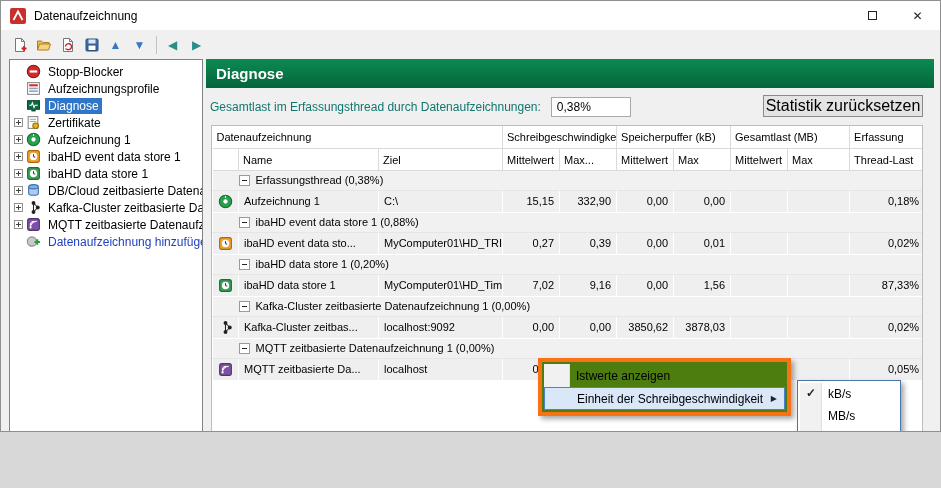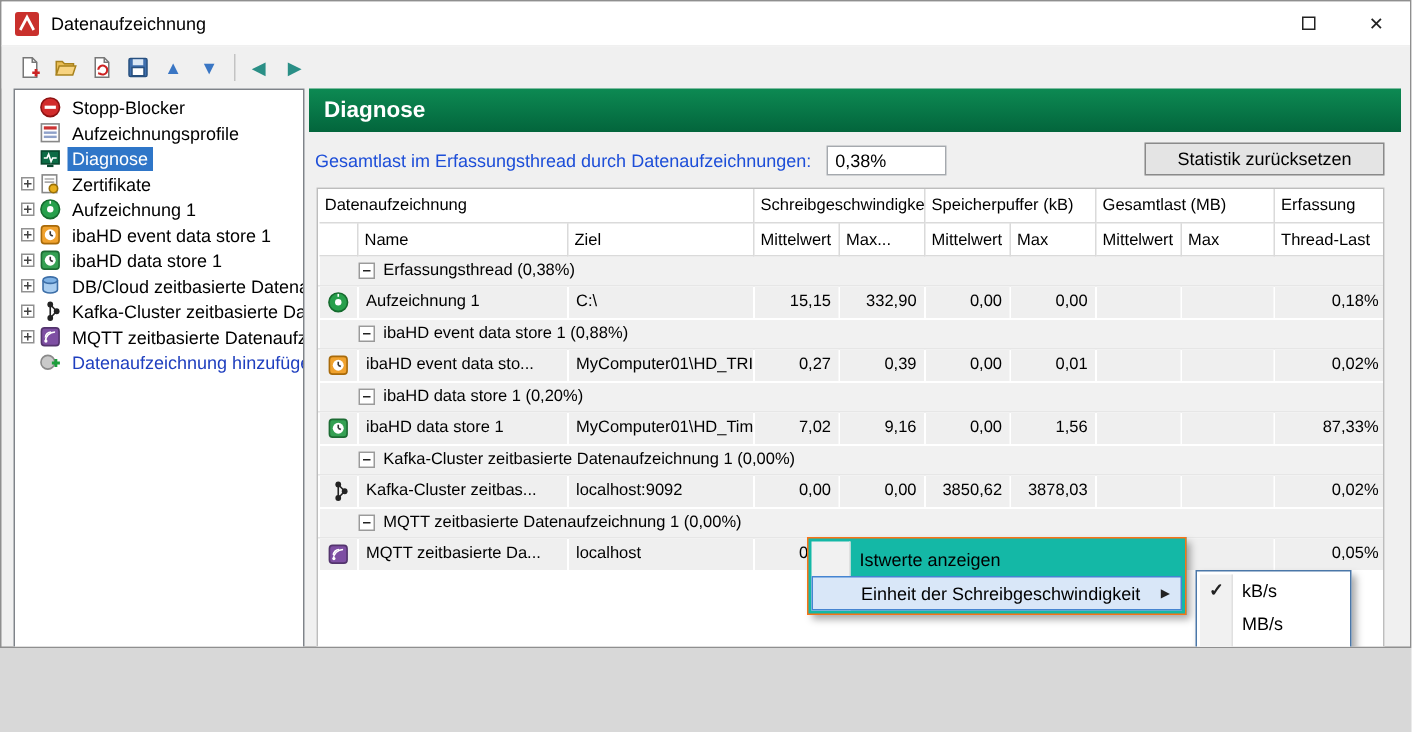--- a/index.html
+++ b/index.html
@@ -35,44 +35,44 @@
   .tlabel.link { color: #1f3fbf; }
   .tree-hscroll { position: absolute; left: 0; right: 0; bottom: 0; height: 16px; background: #f0f0f0; border-top: 1px solid #e2e2e2; display: flex; align-items: center; }
   .scroll-arrow { width: 16px; height: 16px; display: flex; align-items: center; justify-content: center; font-size: 8px; color: #555; background: #f0f0f0; }
   .scroll-track { flex: 1; height: 16px; position: relative; }
   .scroll-thumb { position: absolute; left: 1px; top: 1px; height: 14px; width: 72%; background: #cdcdcd; }
 
   
   .main { position: absolute; left: 205px; top: 58px; width: 728px; height: 400px; }
   .diag-header { height: 29px; background: linear-gradient(#0d8a53, #03653c); color: #fff; font-size: 15px; font-weight: bold; display: flex; align-items: center; padding-left: 10px; }
   .load-row { position: absolute; left: 4px; right: 0; top: 37px; height: 22px; display: flex; align-items: center; }
-  .load-label { color: #1d4ed8; }
+  .load-label { color: #0f766e; }
   .load-input { margin-left: 10px; width: 80px; height: 20px; border: 1px solid #a5a9ae; background: #fff; font-family: "Liberation Sans", sans-serif; font-size: 12px; padding: 1px 5px; }
   .reset-btn { position: absolute; right: 11px; top: -1px; width: 160px; height: 22px; }
 
-  .btn { background: #e4e4e4; border: 1px solid #8a8a8a; font-family: "Liberation Sans", sans-serif; font-size: 12px; color: #000; }
+  .btn { background: #e4e4e4; border: 1px solid #8a8a8a; font-family: "Liberation Sans", sans-serif; font-size: 16px; color: #000; }
   .btn.ok-focus { border: 1px solid #2a7ac0; box-shadow: inset 0 0 0 1px #2a7ac0; font-weight: bold; }
 
   
   .grid-box { position: absolute; left: 5px; top: 66px; width: 712px; height: 330px; background: #fff; border: 1px solid #bdbdbd; overflow: hidden; }
   table.grid { border-collapse: collapse; table-layout: fixed; width: 712px; font-size: 11px; }
   table.grid th { background: #fff; font-weight: normal; text-align: left; padding: 4px 4px 3px 4px; border-right: 1px solid #dadada; border-bottom: 1px solid #dadada; white-space: nowrap; overflow: hidden; height: 22px; }
   th.pad-group { padding-left: 30px; }
   table.grid td { padding: 3px 5px; height: 21px; background: #efefef; border: 1px solid #fff; white-space: nowrap; overflow: hidden; color: #000; }
   td.icon-cell { background: #fff; padding: 1px 0 0 5px; }
   td.num { text-align: right; }
   td.empty { background: #fff; }
   tr.group td { background: #f1f1f1; border: none; border-bottom: 1px solid #e6e6e6; padding-left: 26px; height: 20px; }
   .group-inner { display: flex; align-items: flex-end; }
   .cbox { width: 11px; height: 11px; border: 1px solid #9a9a9a; background: #fff; margin-right: 6px; position: relative; flex: 0 0 11px; }
   .cbox::before { content: ""; position: absolute; left: 2px; right: 2px; top: 4px; height: 1px; background: #222; }
   .ricon { width: 15px; height: 15px; display: block; }
 
   
-  .ctx-menu { position: absolute; left: 537px; top: 357px; width: 253px; background: #14b8a6; border: 1px solid #f97316; box-shadow: 3px 3px 5px rgba(0,0,0,.35); padding: 2px; z-index: 20; }
+  .ctx-menu { position: absolute; left: 537px; top: 357px; width: 253px; background: #4d7c0f; border: 4px solid #f97316; box-shadow: 3px 3px 5px rgba(0,0,0,.35); padding: 2px; z-index: 20; }
   .ctx-menu .gutter { position: absolute; left: 2px; top: 2px; bottom: 2px; width: 26px; background: #f1f1f1; border-right: 1px solid #e0e0e0; }
   .menu-item { position: relative; z-index: 1; height: 23px; display: flex; align-items: center; padding-left: 32px; color: #000; }
   .menu-item.hl { background: #d9e7f8; border: 1px solid #4584d1; height: 23px; }
   .mi-arrow { position: absolute; right: 7px; font-size: 8px; color: #222; }
   .sub-menu { position: absolute; left: 796px; top: 379px; width: 104px; background: #fff; border: 1px solid #4a77a8; box-shadow: 3px 3px 5px rgba(0,0,0,.35); padding: 2px; z-index: 21; }
   .sub-menu .gutter { position: absolute; left: 2px; top: 2px; bottom: 2px; width: 22px; background: #f1f1f1; border-right: 1px solid #e0e0e0; }
   .sub-menu .menu-item { height: 22px; padding-left: 28px; }
   .mi-check { position: absolute; left: 6px; top: 3px; font-size: 12px; font-weight: bold; color: #222; }
 
   

